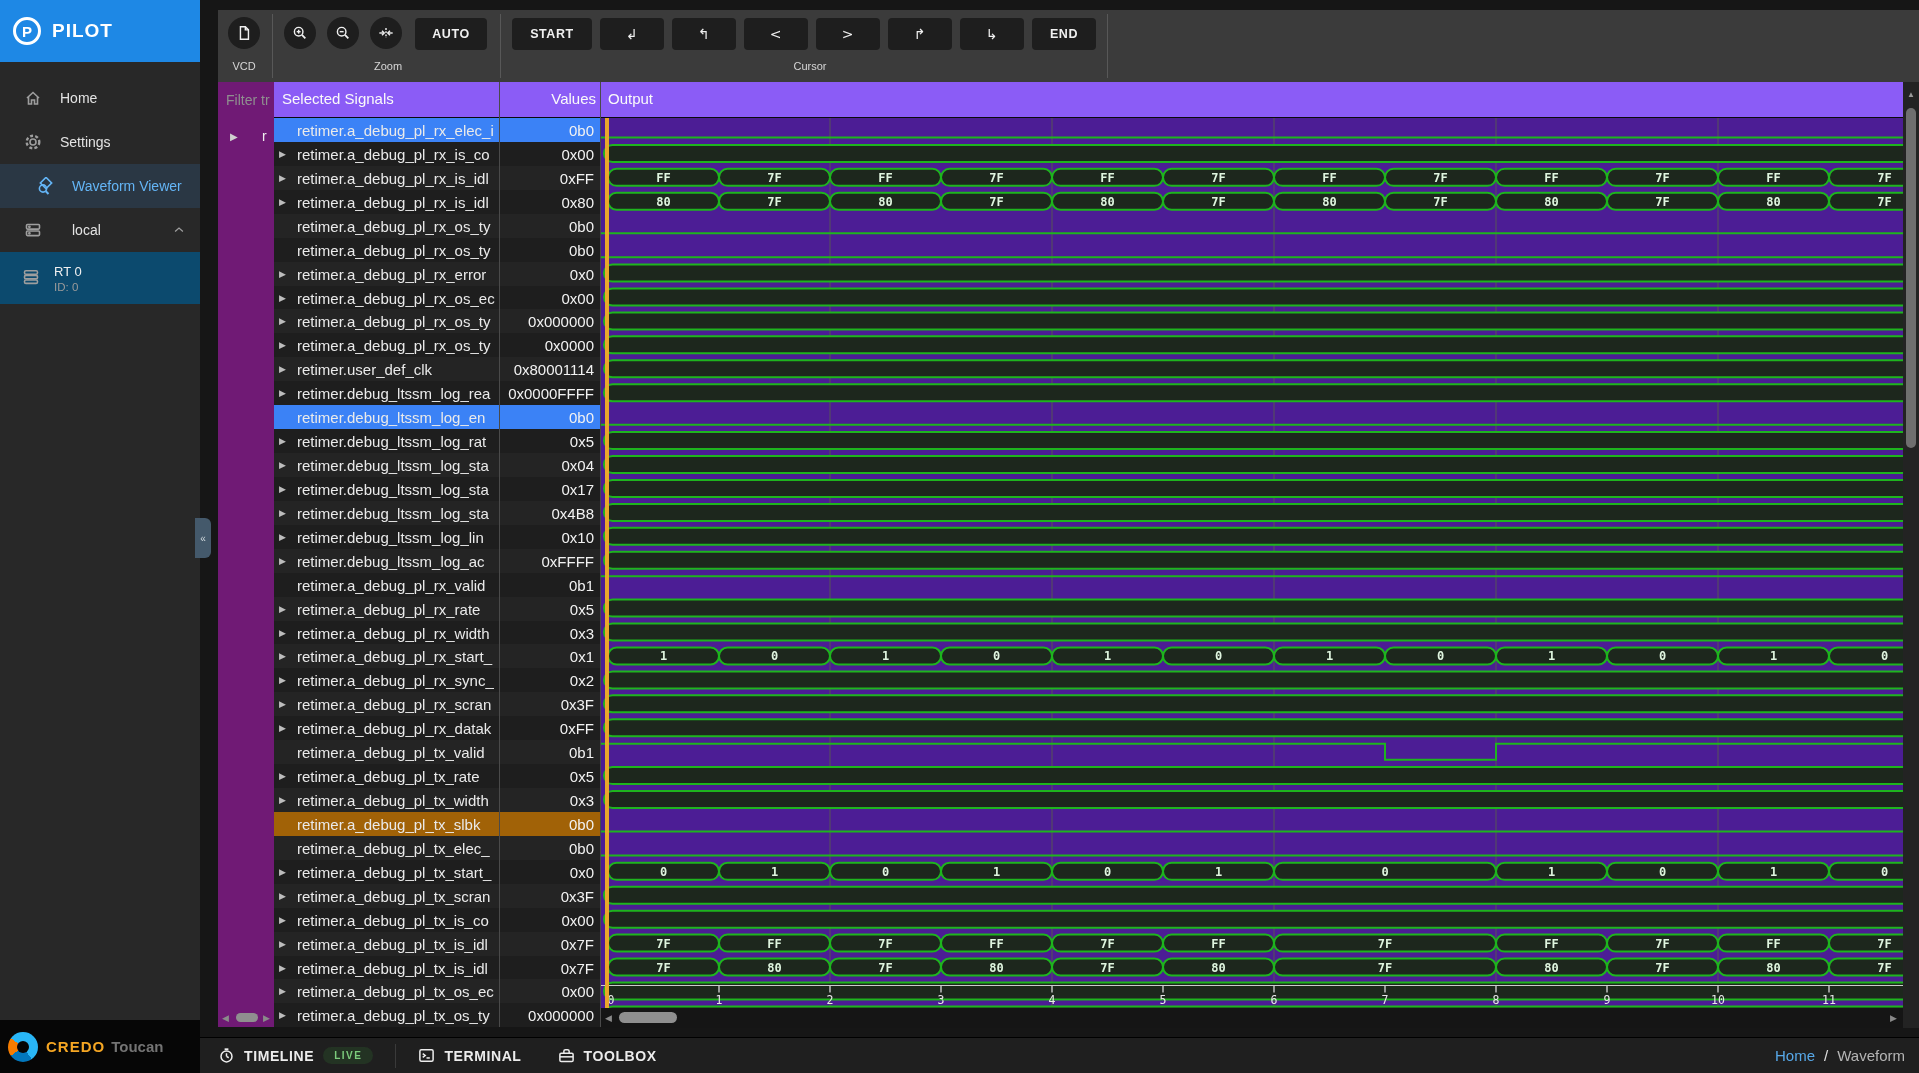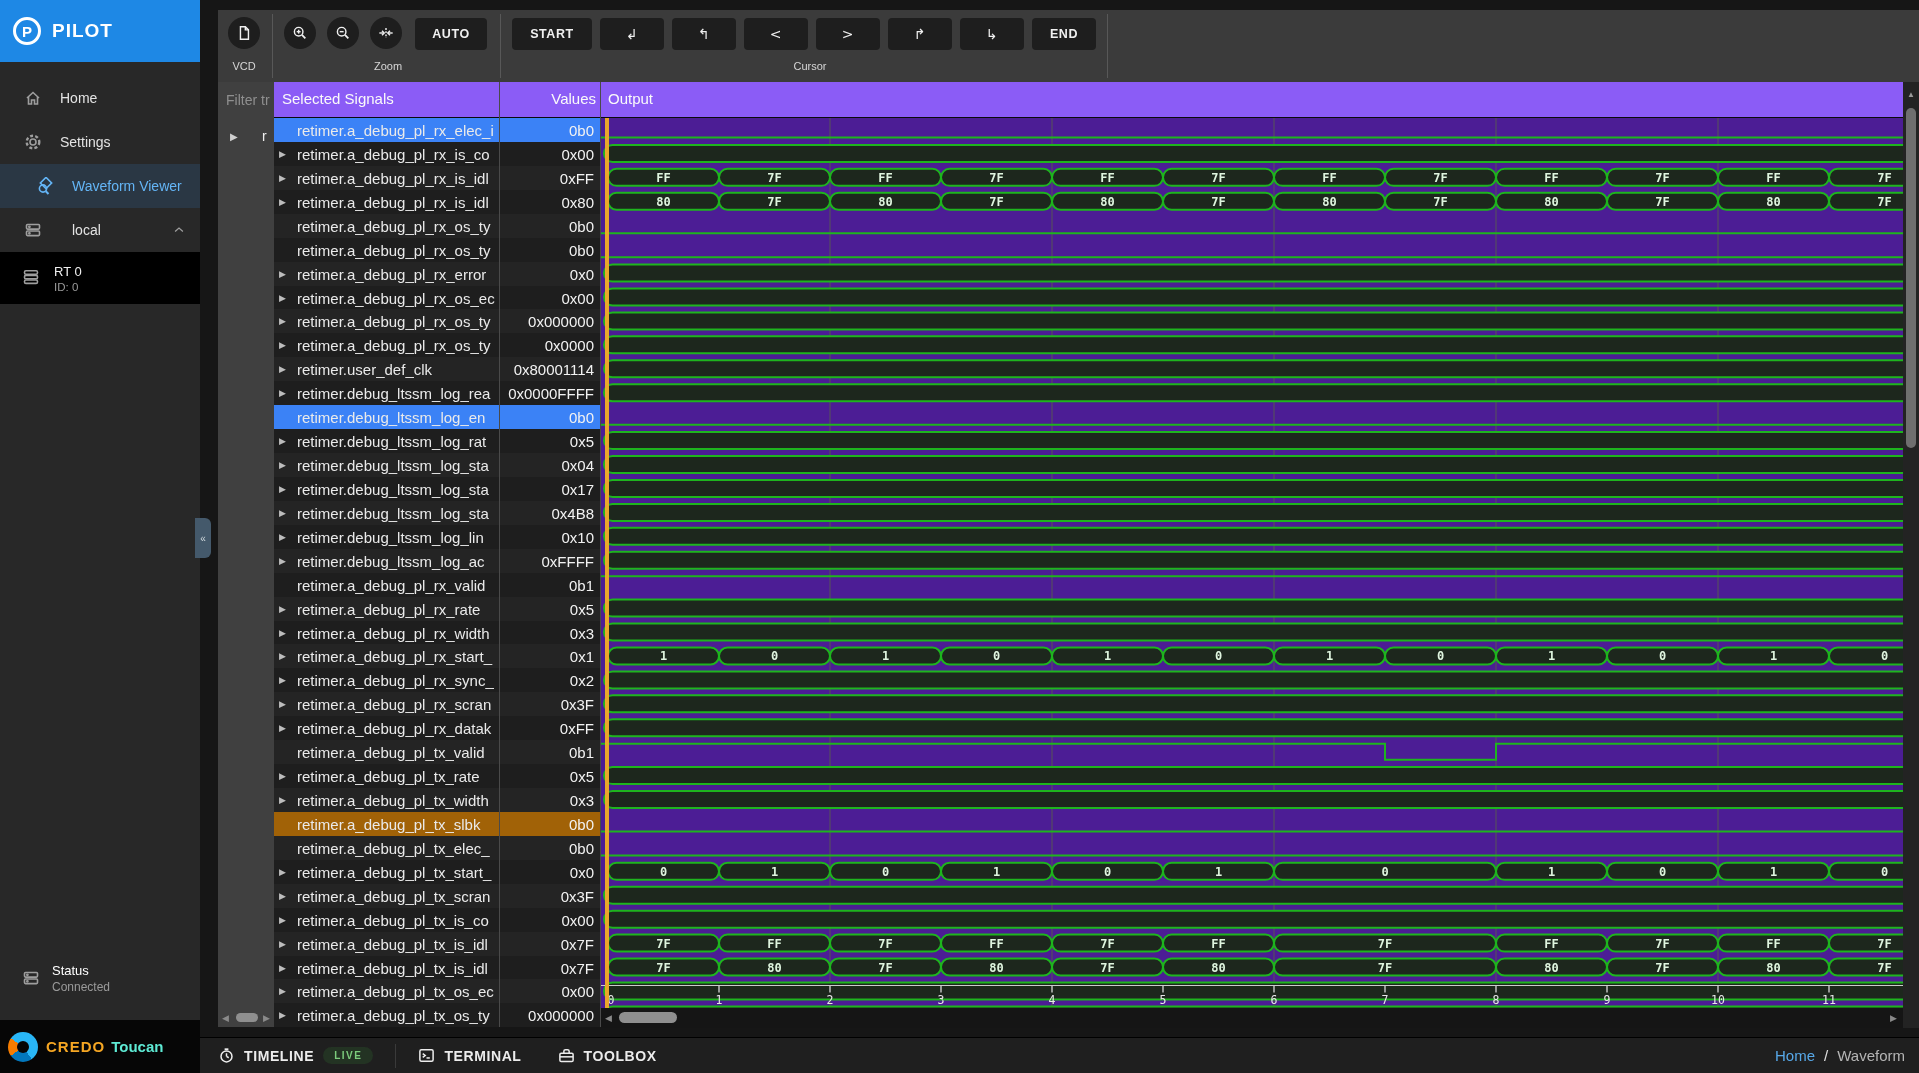--- a/index.html
+++ b/index.html
@@ -14,54 +14,54 @@
   #brand .logo { width:28px; height:28px; border:3px solid #fff; border-radius:50%; margin-left:13px;
                  display:flex; align-items:center; justify-content:center; font-weight:bold; color:#fff; font-size:15px; }
   #brand .name { margin-left:11px; font-size:19px; font-weight:bold; letter-spacing:1px; color:#fff; }
   .side-item { position:absolute; left:0; width:200px; height:44px; display:flex; align-items:center; cursor:pointer; }
   .side-item .ic { width:18px; height:18px; margin-left:24px; }
   .side-item .lbl { margin-left:18px; font-size:14px; color:#e3e3e3; }
   .side-item.active { background:#2a3744;padding-left:12px; }
   .side-item.active .lbl { color:#64b5f6; }
   #server-row .lbl { margin-left:30px; }
   #server-row .chev { position:absolute; right:14px; width:14px; height:14px; }
-  #device-card { left:0; top:252px; width:200px; height:52px; background:#000000; display:flex; align-items:center; cursor:pointer; }
+  #device-card { left:0; top:252px; width:200px; height:52px; background:#0c4a6e; display:flex; align-items:center; cursor:pointer; }
   #device-card .ic { width:20px; height:20px; margin-left:22px; }
   #device-card .txt { margin-left:12px; }
   #device-card .t1 { font-size:13px; color:#f0f0f0; }
   #device-card .t2 { font-size:11.5px; color:#9a9a9a; margin-top:2px; }
   #collapse-handle { left:195px; top:518px; width:16px; height:40px; background:#44596b; border-radius:0 6px 6px 0;
                      display:flex; align-items:center; justify-content:center; color:#cfd8dc; font-size:10px; cursor:pointer; z-index:5; }
   #status-block { left:0; top:956px; width:200px; height:44px; display:flex; align-items:center; }
   #status-block .ic { width:18px; height:18px; margin-left:22px; }
   #status-block .txt { margin-left:12px; }
   #status-block .t1 { font-size:13px; color:#fff; }
   #status-block .t2 { font-size:12px; color:#9a9a9a; margin-top:2px; }
   #side-footer { left:0; top:1020px; width:200px; height:53px; background:#060606; display:flex; align-items:center; }
   #side-footer .toucan-logo { width:30px; height:30px; border-radius:50%; margin-left:8px;
      background:conic-gradient(#29b6f6 0 40%, #0277bd 40% 65%, #f57c00 65% 85%, #29b6f6 85%);
      position:relative; }
   #side-footer .toucan-logo::after { content:""; position:absolute; left:9px; top:9px; width:12px; height:12px;
      border-radius:50%; background:#060606; }
   #side-footer .b1 { margin-left:8px; color:#f5a623; font-weight:bold; font-size:15px; letter-spacing:1px; }
-  #side-footer .b2 { margin-left:6px; color:#5eead4; font-weight:bold; font-size:15px; }
+  #side-footer .b2 { margin-left:6px; color:#737373; font-weight:bold; font-size:15px; }
 
   
   #toolbar { left:218px; top:10px; width:1701px; height:72px; background:#3b3b3b; }
   .tb-circle { position:absolute; top:7px; width:32px; height:32px; border-radius:50%; background:#1e1e1e;
                display:flex; align-items:center; justify-content:center; cursor:pointer; }
   .tb-btn { position:absolute; top:8px; height:32px; border-radius:4px; background:#1e1e1e; color:#f0f0f0;
             font-size:12.5px; font-weight:bold; letter-spacing:0.6px; display:flex; align-items:center;
             justify-content:center; cursor:pointer; }
   .tb-label { position:absolute; top:50px; font-size:11px; color:#d6d6d6; transform:translateX(-50%); }
   .tb-div { position:absolute; top:4px; width:1px; height:64px; background:#585858; }
   .arrow-btn { font-family:"DejaVu Sans",sans-serif; font-size:14px; font-weight:normal; }
 
   
-  #filter-panel { left:218px; top:82px; width:56px; height:945px; background:#404040; }
+  #filter-panel { left:218px; top:82px; width:56px; height:945px; background:#701a75; }
   #filter-text { position:absolute; left:8px; top:10px; width:46px; overflow:hidden; white-space:nowrap;
                  color:#8f8f8f; font-size:14px; }
   #tree-row { position:absolute; left:0; top:44px; width:56px; height:22px; color:#d0d0d0; font-size:10px; cursor:pointer; }
   #tree-row .tri { position:absolute; left:12px; top:5px; }
   #tree-row .tl { position:absolute; left:44px; top:2px; font-size:14px; color:#efefef; }
   #list-header { left:274px; top:82px; width:1629px; height:36px; background:#8b5cf6; border-bottom:1px solid #0a0a0a; }
   #hdr-signals { position:absolute; left:8px; top:8px; font-size:15px; color:#fafafa; }
   #hdr-values { position:absolute; left:0px; top:8px; width:322px; text-align:right; font-size:15px; color:#fafafa; }
   #hdr-output { position:absolute; left:334px; top:8px; font-size:15px; color:#fafafa; }
   #rows { left:274px; top:118px; width:326px; height:910px; overflow:hidden; }
@@ -159,34 +159,20 @@
             <rect x="2.5" y="7.4" width="13" height="3.4" rx="1.4"></rect>
             <rect x="2.5" y="12" width="13" height="3.4" rx="1.4"></rect>
           </svg>
         </span>
       <span class="txt">
         <div class="t1">RT 0</div>
         <div class="t2">ID: 0</div>
       </span>
     </div>
     <div class="abs" id="collapse-handle">«</div>
-    <div class="abs" id="status-block">
-      <span class="ic" id="status-ic">
-          <svg class="ic-svg" width="18" height="18" viewBox="0 0 18 18" fill="none" stroke="#9e9e9e" stroke-width="1.6">
-            <rect x="2.5" y="3.5" width="13" height="4.6" rx="1"></rect>
-            <rect x="2.5" y="10" width="13" height="4.6" rx="1"></rect>
-            <circle cx="5.4" cy="5.8" r="0.6" fill="#9e9e9e"></circle>
-            <circle cx="5.4" cy="12.3" r="0.6" fill="#9e9e9e"></circle>
-          </svg>
-        </span>
-      <span class="txt">
-        <div class="t1">Status</div>
-        <div class="t2">Connected</div>
-      </span>
-    </div>
     <div class="abs" id="side-footer">
       <div class="toucan-logo"></div>
       <span class="b1">CREDO</span>
       <span class="b2">Toucan</span>
     </div>
   </aside>
 
   <div class="abs" id="toolbar">
     <div class="tb-circle" style="left:10px;" id="vcd-btn">
         <span>

